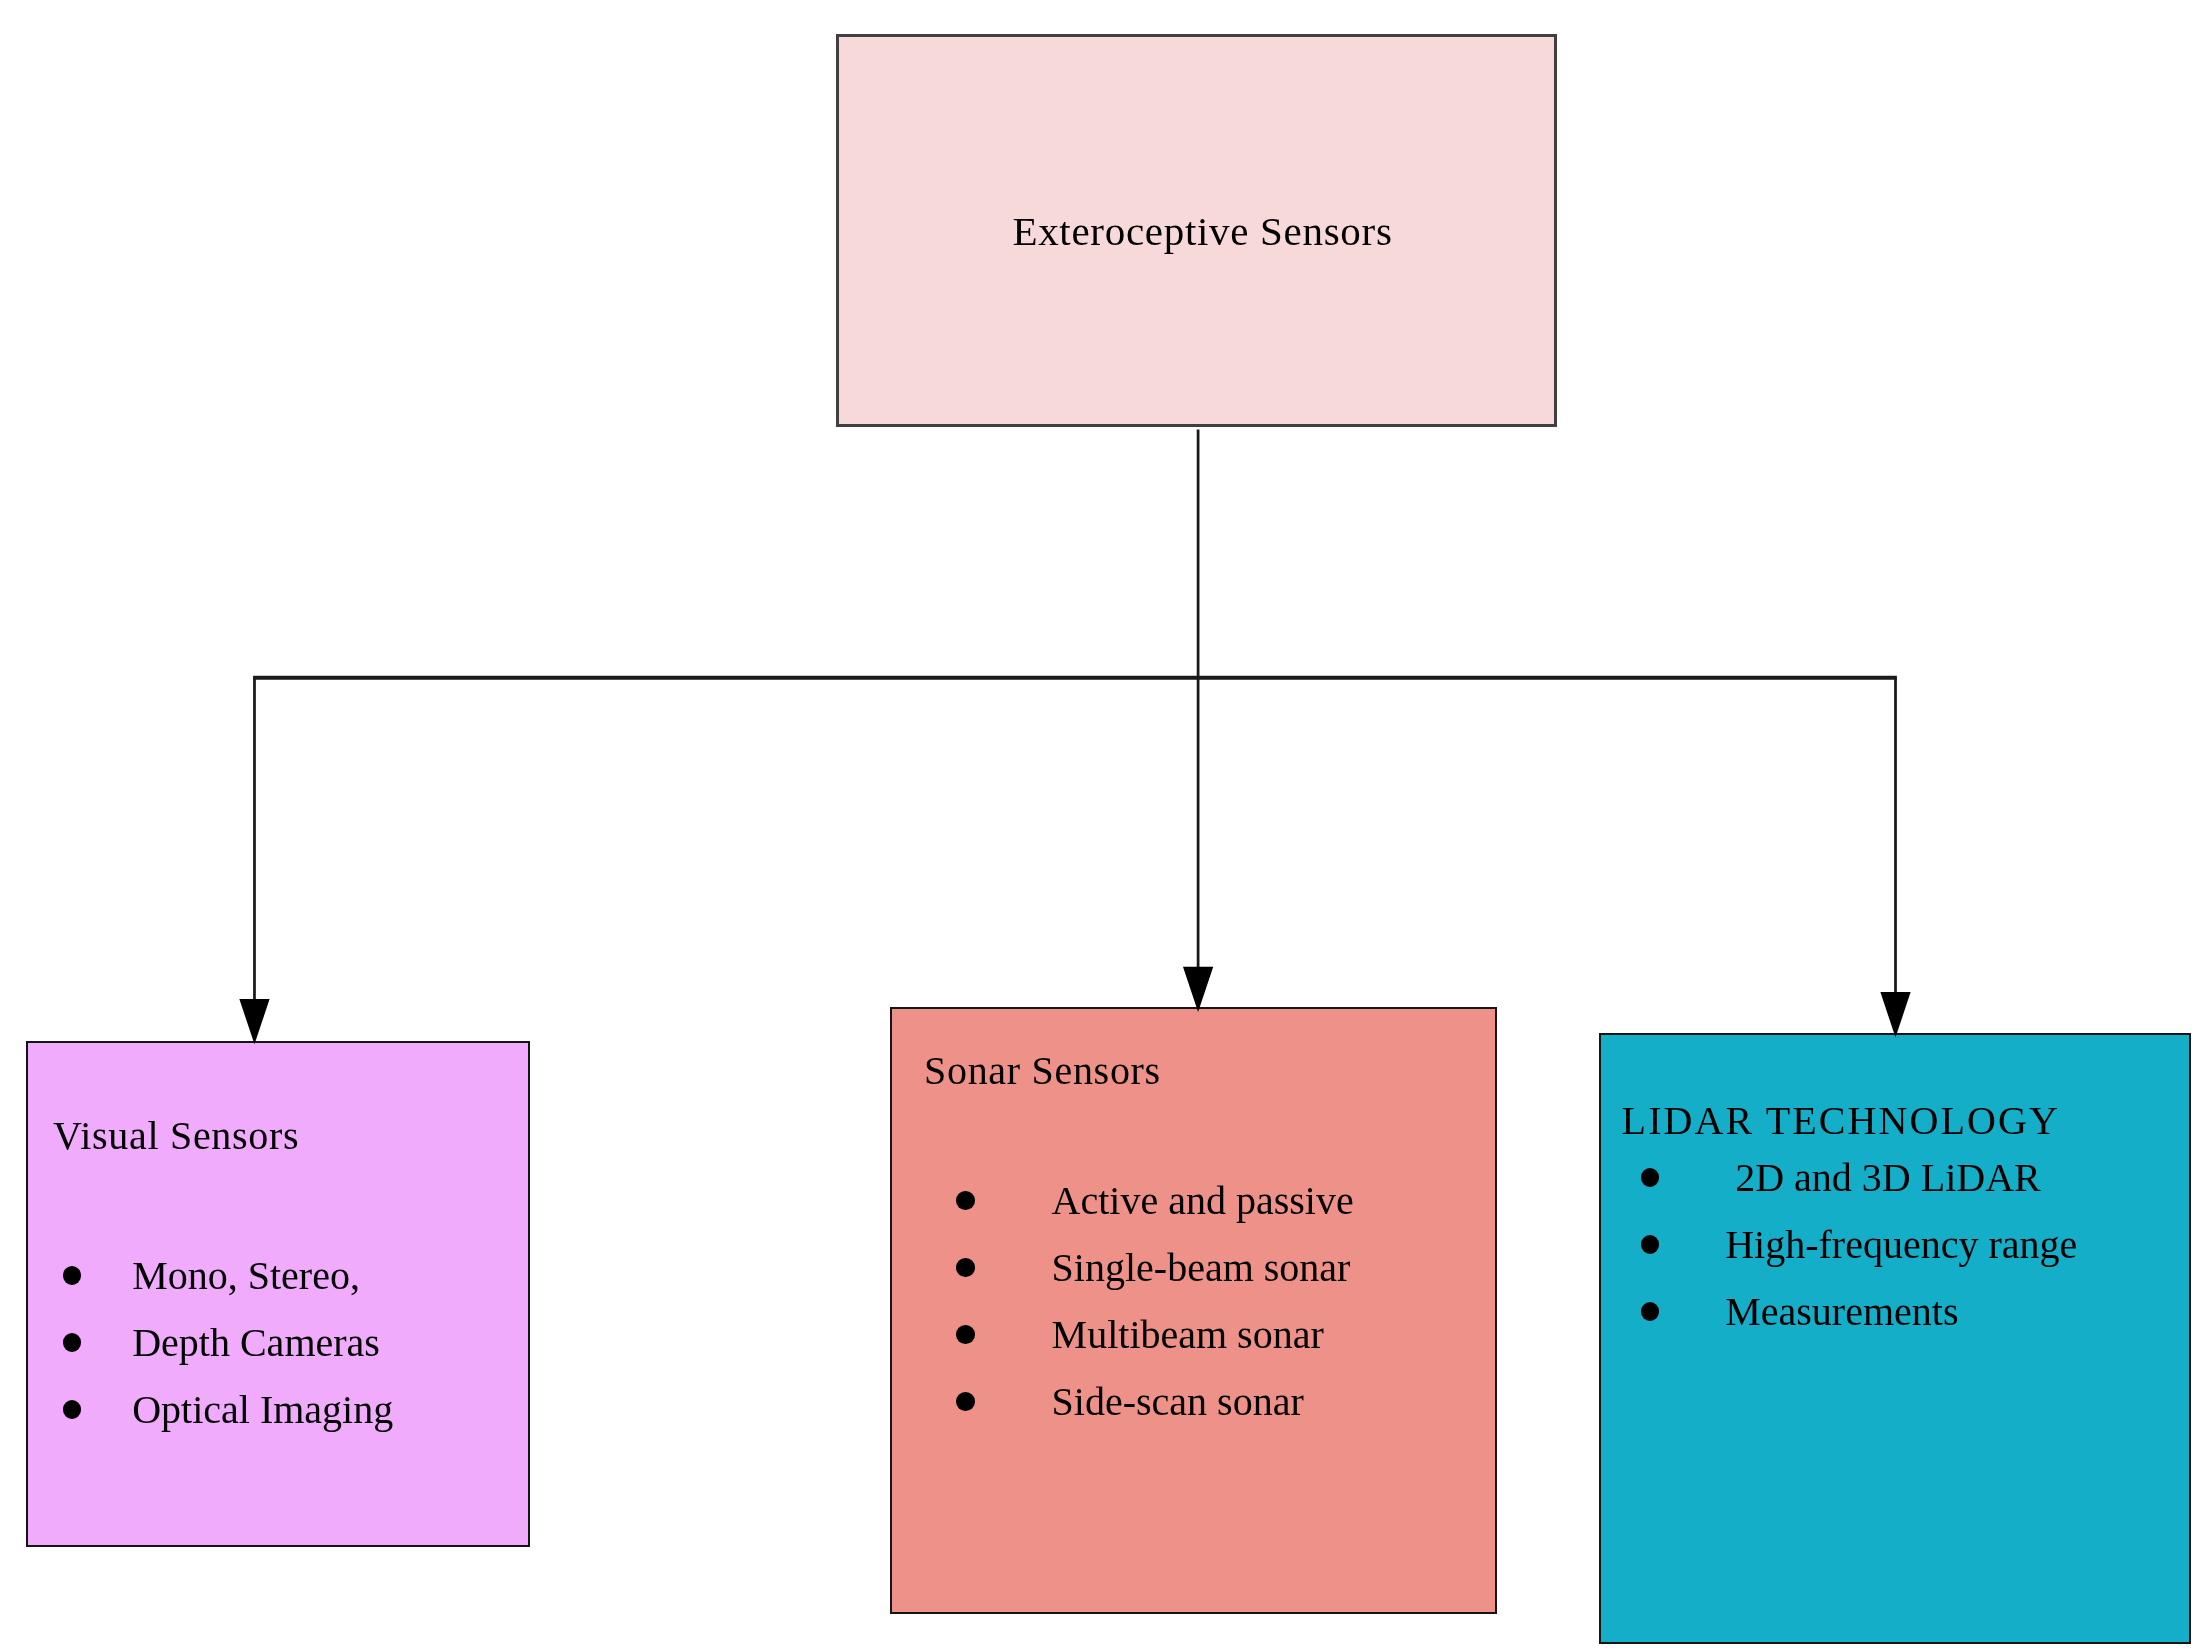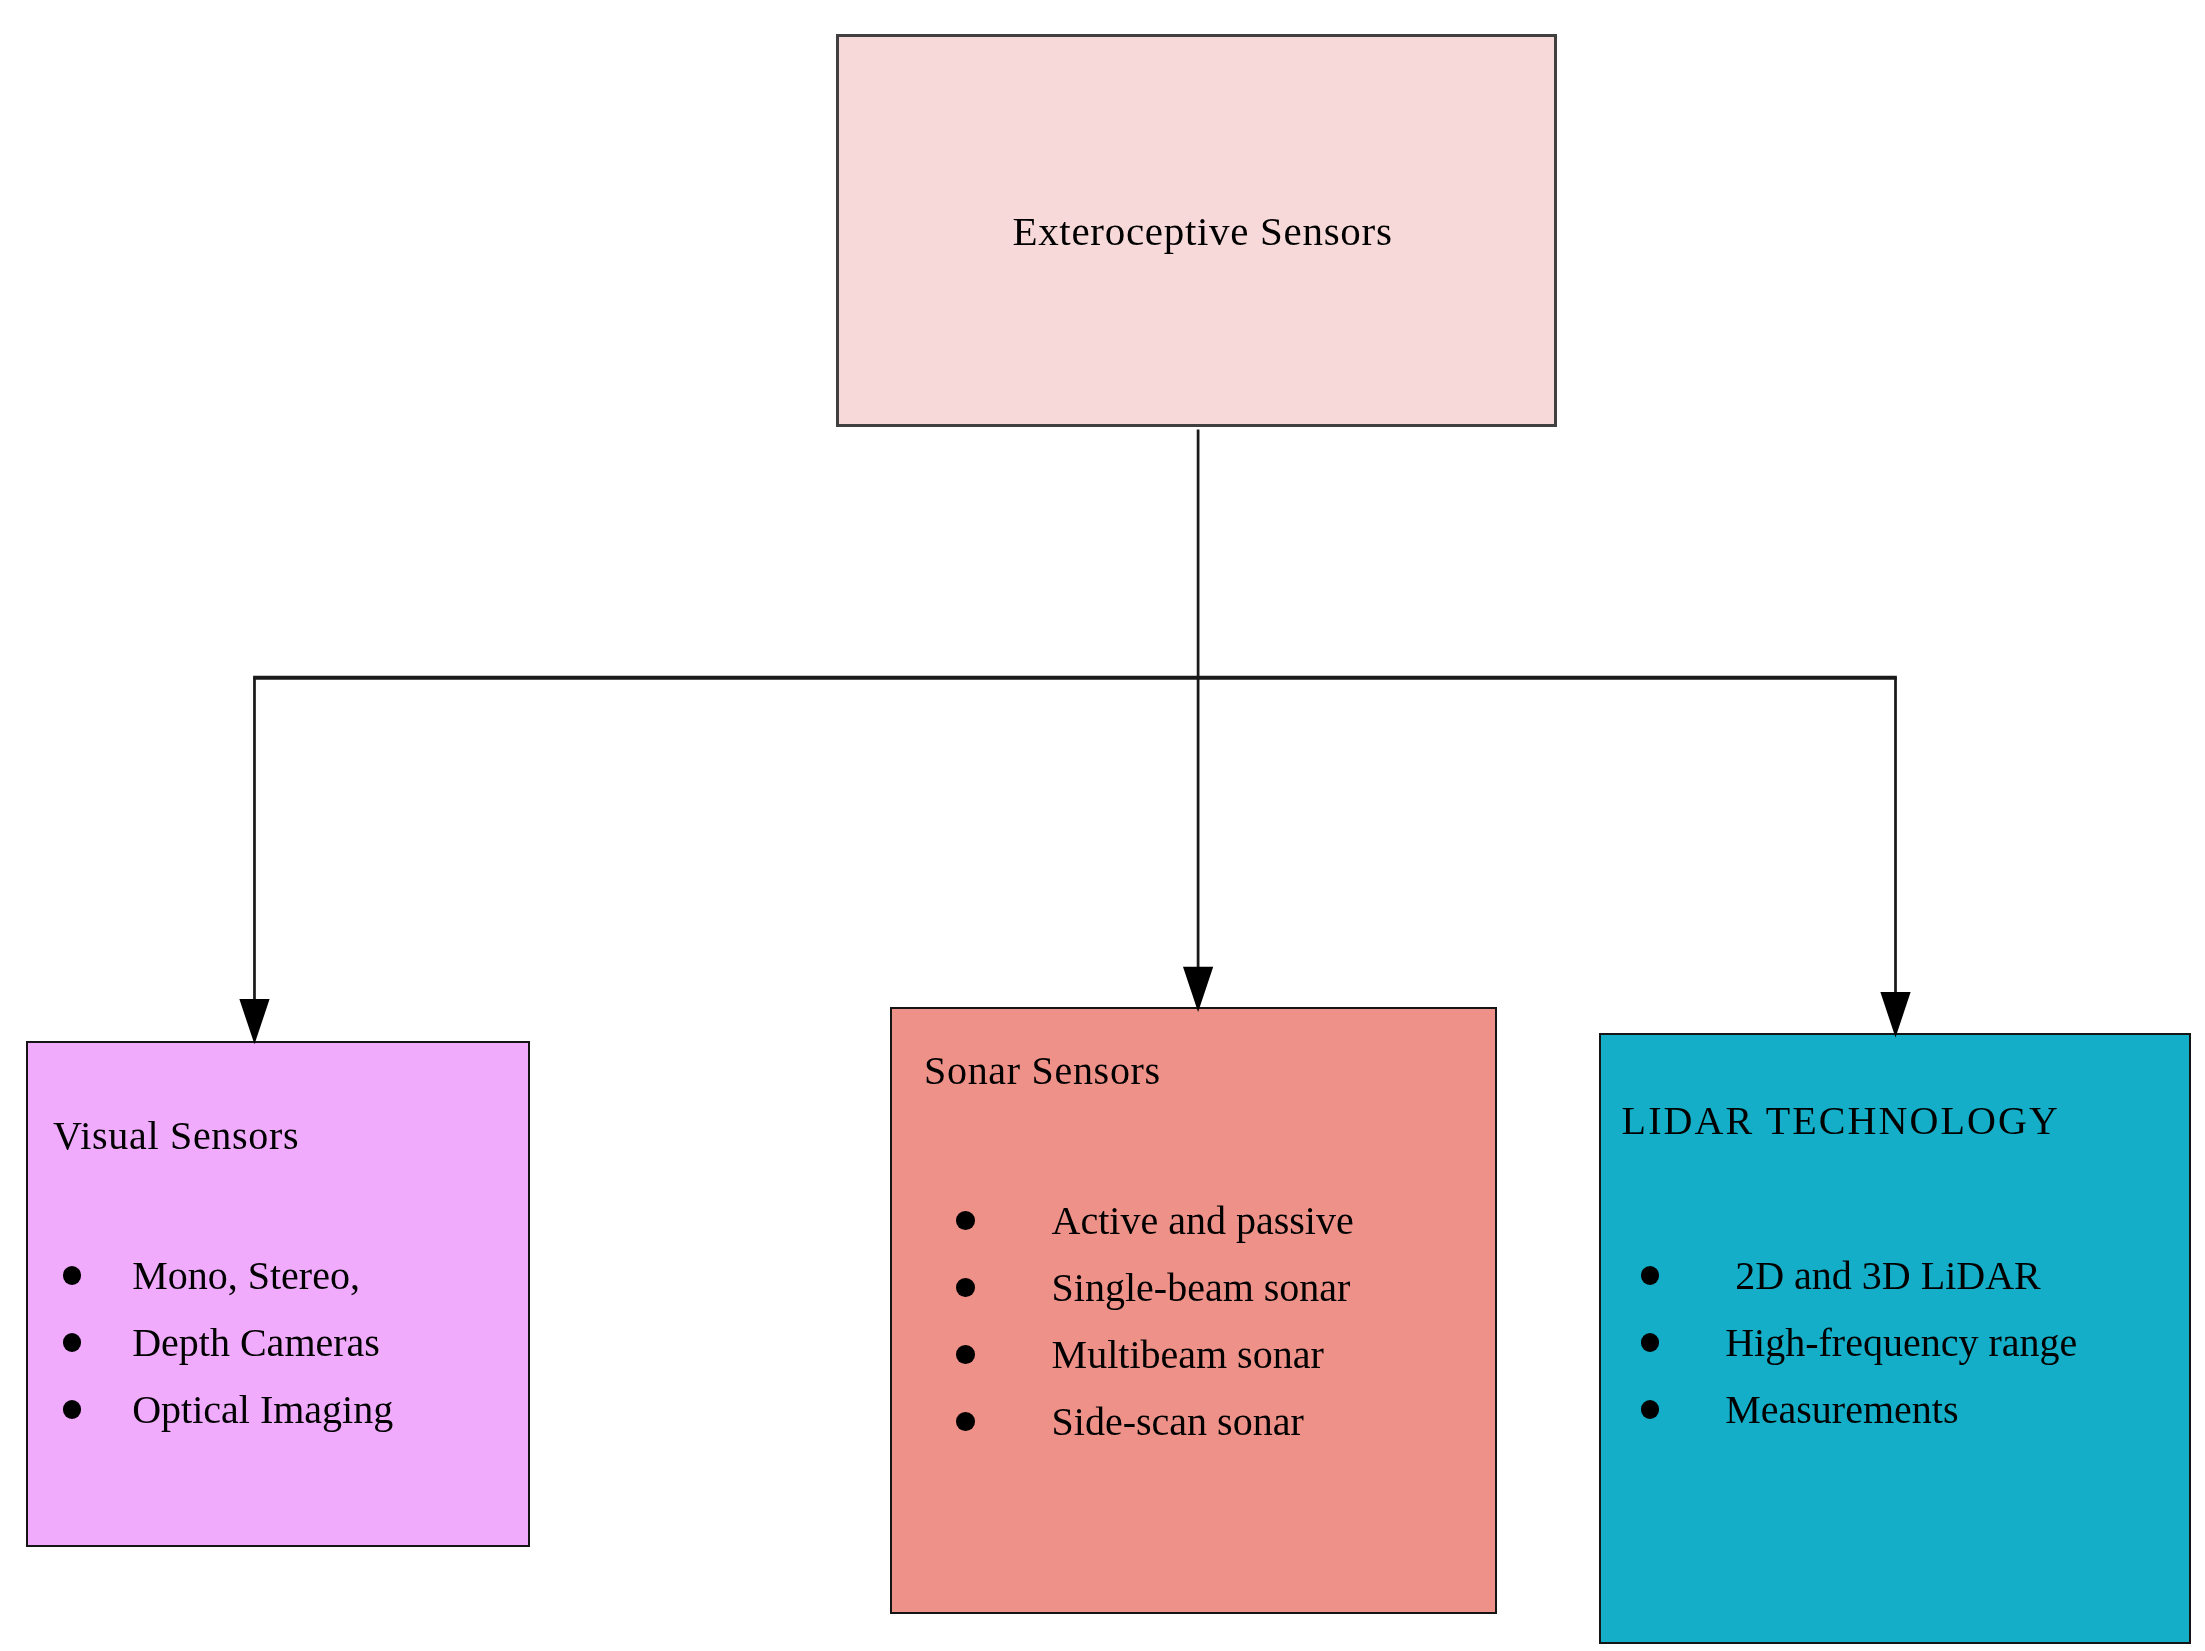--- a/index.html
+++ b/index.html
@@ -60,22 +60,22 @@
     left: 1599px; top: 1033px;
     width: 592px; height: 611px;
     padding: 62px 9.6px 0 20.6px;
   }
   .box-title {
     font-size: 40px;
     letter-spacing: 0.7px;
     white-space: pre-wrap;
   }
   .box-visual .box-title { margin-bottom: 83px; }
-  .box-sonar  .box-title { margin-bottom: 93px; }
-  .box-lidar  .box-title { margin-bottom: 98px; letter-spacing: 2.1px; }
+  .box-sonar  .box-title { margin-bottom: 73px; }
+  .box-lidar  .box-title { letter-spacing: 2.1px; }
   ul.bullets {
     list-style: none;
     margin: 0;
     padding: 0;
     font-family: Liberation Serif, serif;
   }
   ul.bullets li {
     display: flex;
     align-items: center;
     height: 67px;

